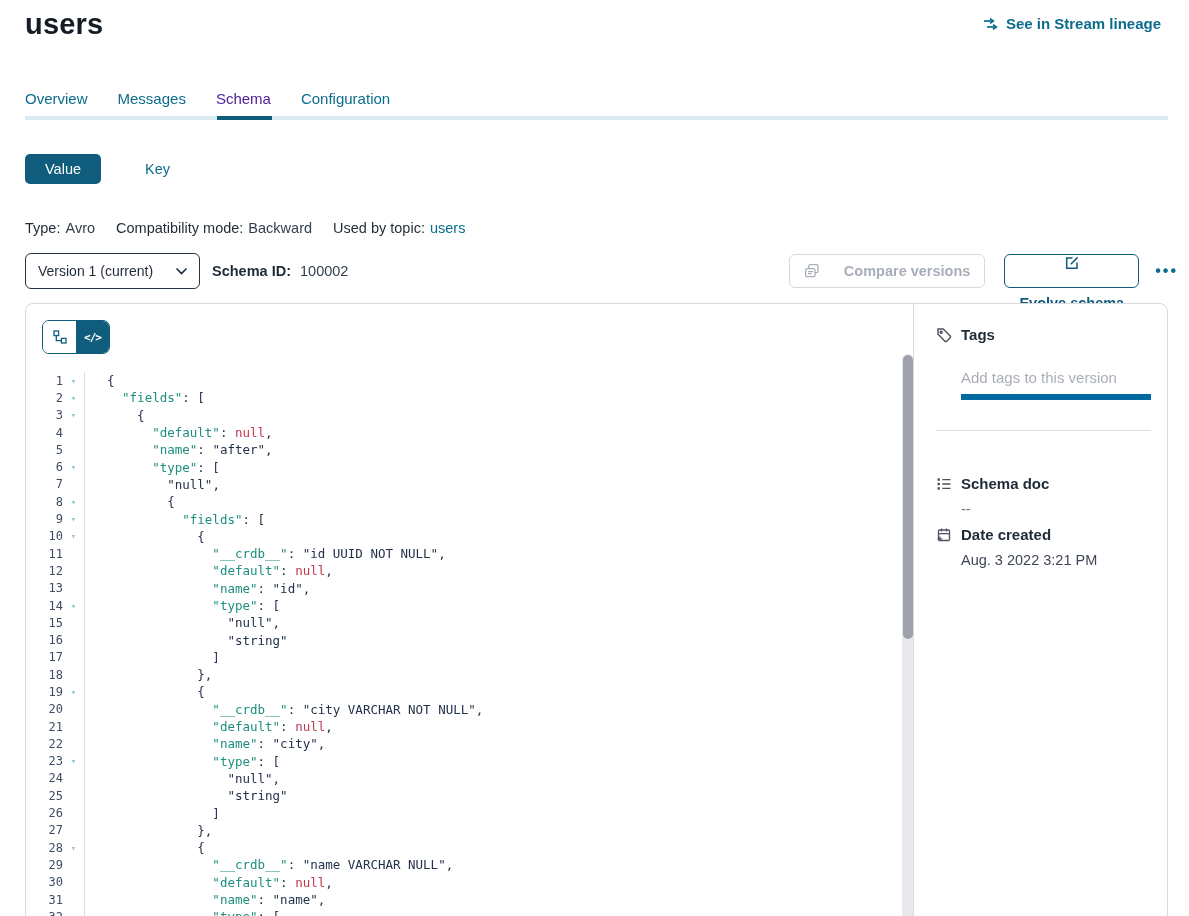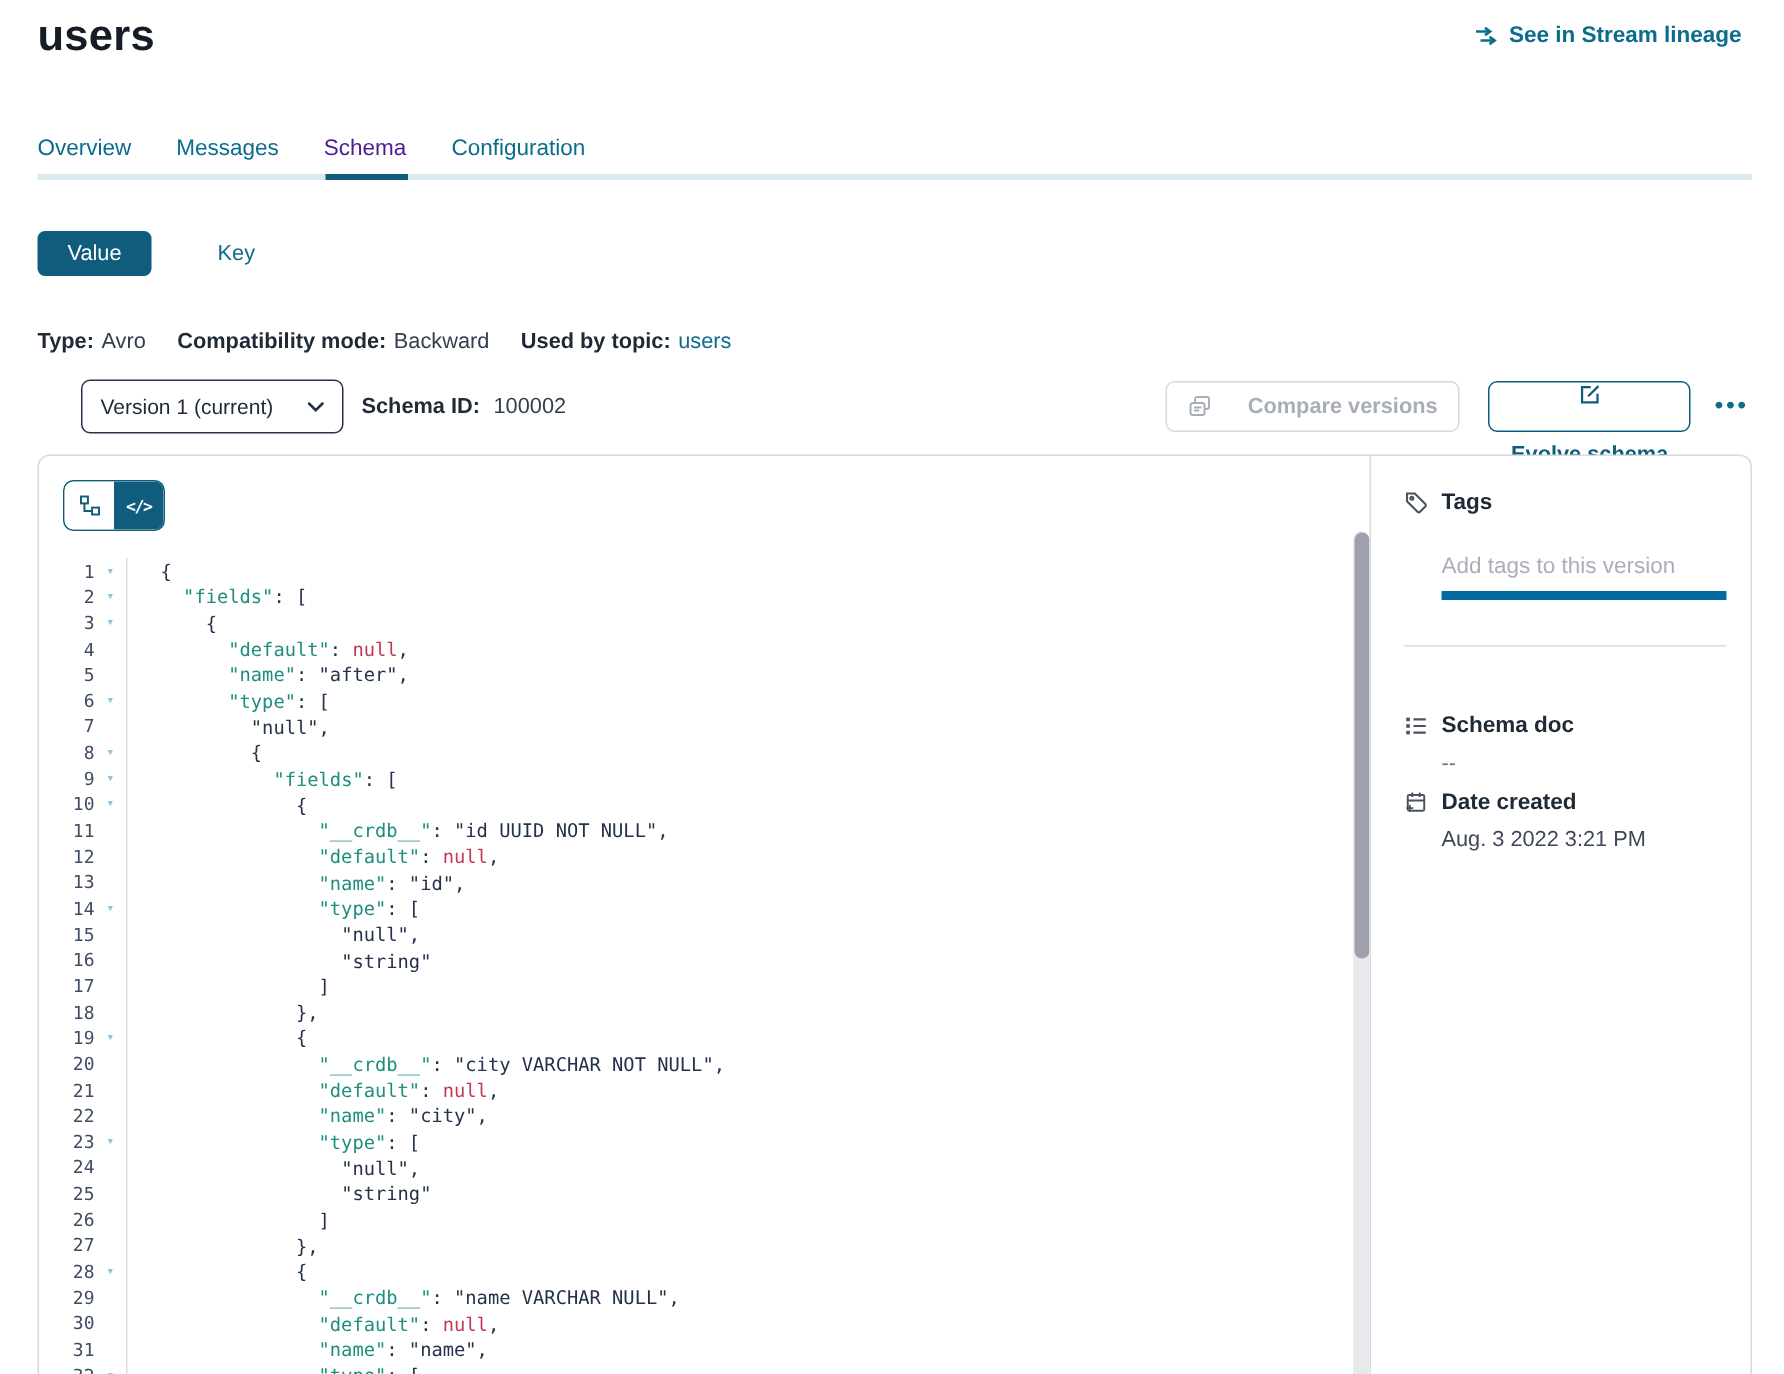--- a/index.html
+++ b/index.html
@@ -28,27 +28,27 @@
   .tab-track .active-seg { position: absolute; left: 192px; width: 55px; top: 0; height: 4px; background: var(--accent-dark); }
 
   
   .vk-row { position: absolute; left: 25px; top: 154px; display: flex; align-items: center; }
   .vk-btn { height: 30px; padding: 0 20px; border-radius: 5px; font-size: 14.5px; display: flex; align-items: center; cursor: pointer; border: none; background: none; font-family: inherit; }
   .vk-btn.active { background: var(--accent-dark); color: #fff; }
   .vk-btn.plain { color: var(--accent); margin-left: 24px; }
 
   
   .meta-row { position: absolute; left: 25px; top: 220px; font-size: 14.5px; display: flex; align-items: center; }
-  .meta-row b { font-weight: 700; color: #1F2A37; }
+  .meta-row b { font-weight: 400; color: #1F2A37; }
   .meta-row .val { color: #333E4E; margin-left: 5px; }
   .meta-row .grp { margin-right: 21px; display: flex; }
   .meta-row a { color: var(--accent); text-decoration: none; margin-left: 5px; cursor: pointer; }
 
   
-  .toolbar { position: absolute; left: 25px; right: 21px; top: 253px; display: flex; align-items: center; margin-left: 29px; }
+  .toolbar { position: absolute; left: 25px; right: 9px; top: 253px; display: flex; align-items: center; }
   .version-select { position: relative; width: 175px; height: 36px; border: 1px solid #273349; border-radius: 6px;
     display: flex; align-items: center; padding: 0 12px; font-size: 14px; color: #1F2A37; cursor: pointer; background: #fff; }
   .version-select svg { position: absolute; right: 12px; }
   .schema-id { margin-left: 12px; font-size: 14.5px; }
   .schema-id b { font-weight: 700; }
   .schema-id span.v { color: #333E4E; margin-left: 5px; }
   .btn { height: 34px; display: flex; align-items: center; gap: 24px; padding: 0 14px; border-radius: 6px;
     font-size: 14.5px; font-weight: 600; background: #fff; border: 1px solid; font-family: inherit; }
   .btn.disabled { color: #A8AEB8; border-color: #D7D9DE; cursor: default; }
   .btn.outline { color: var(--accent-dark); border-color: var(--accent-dark); cursor: pointer; }

